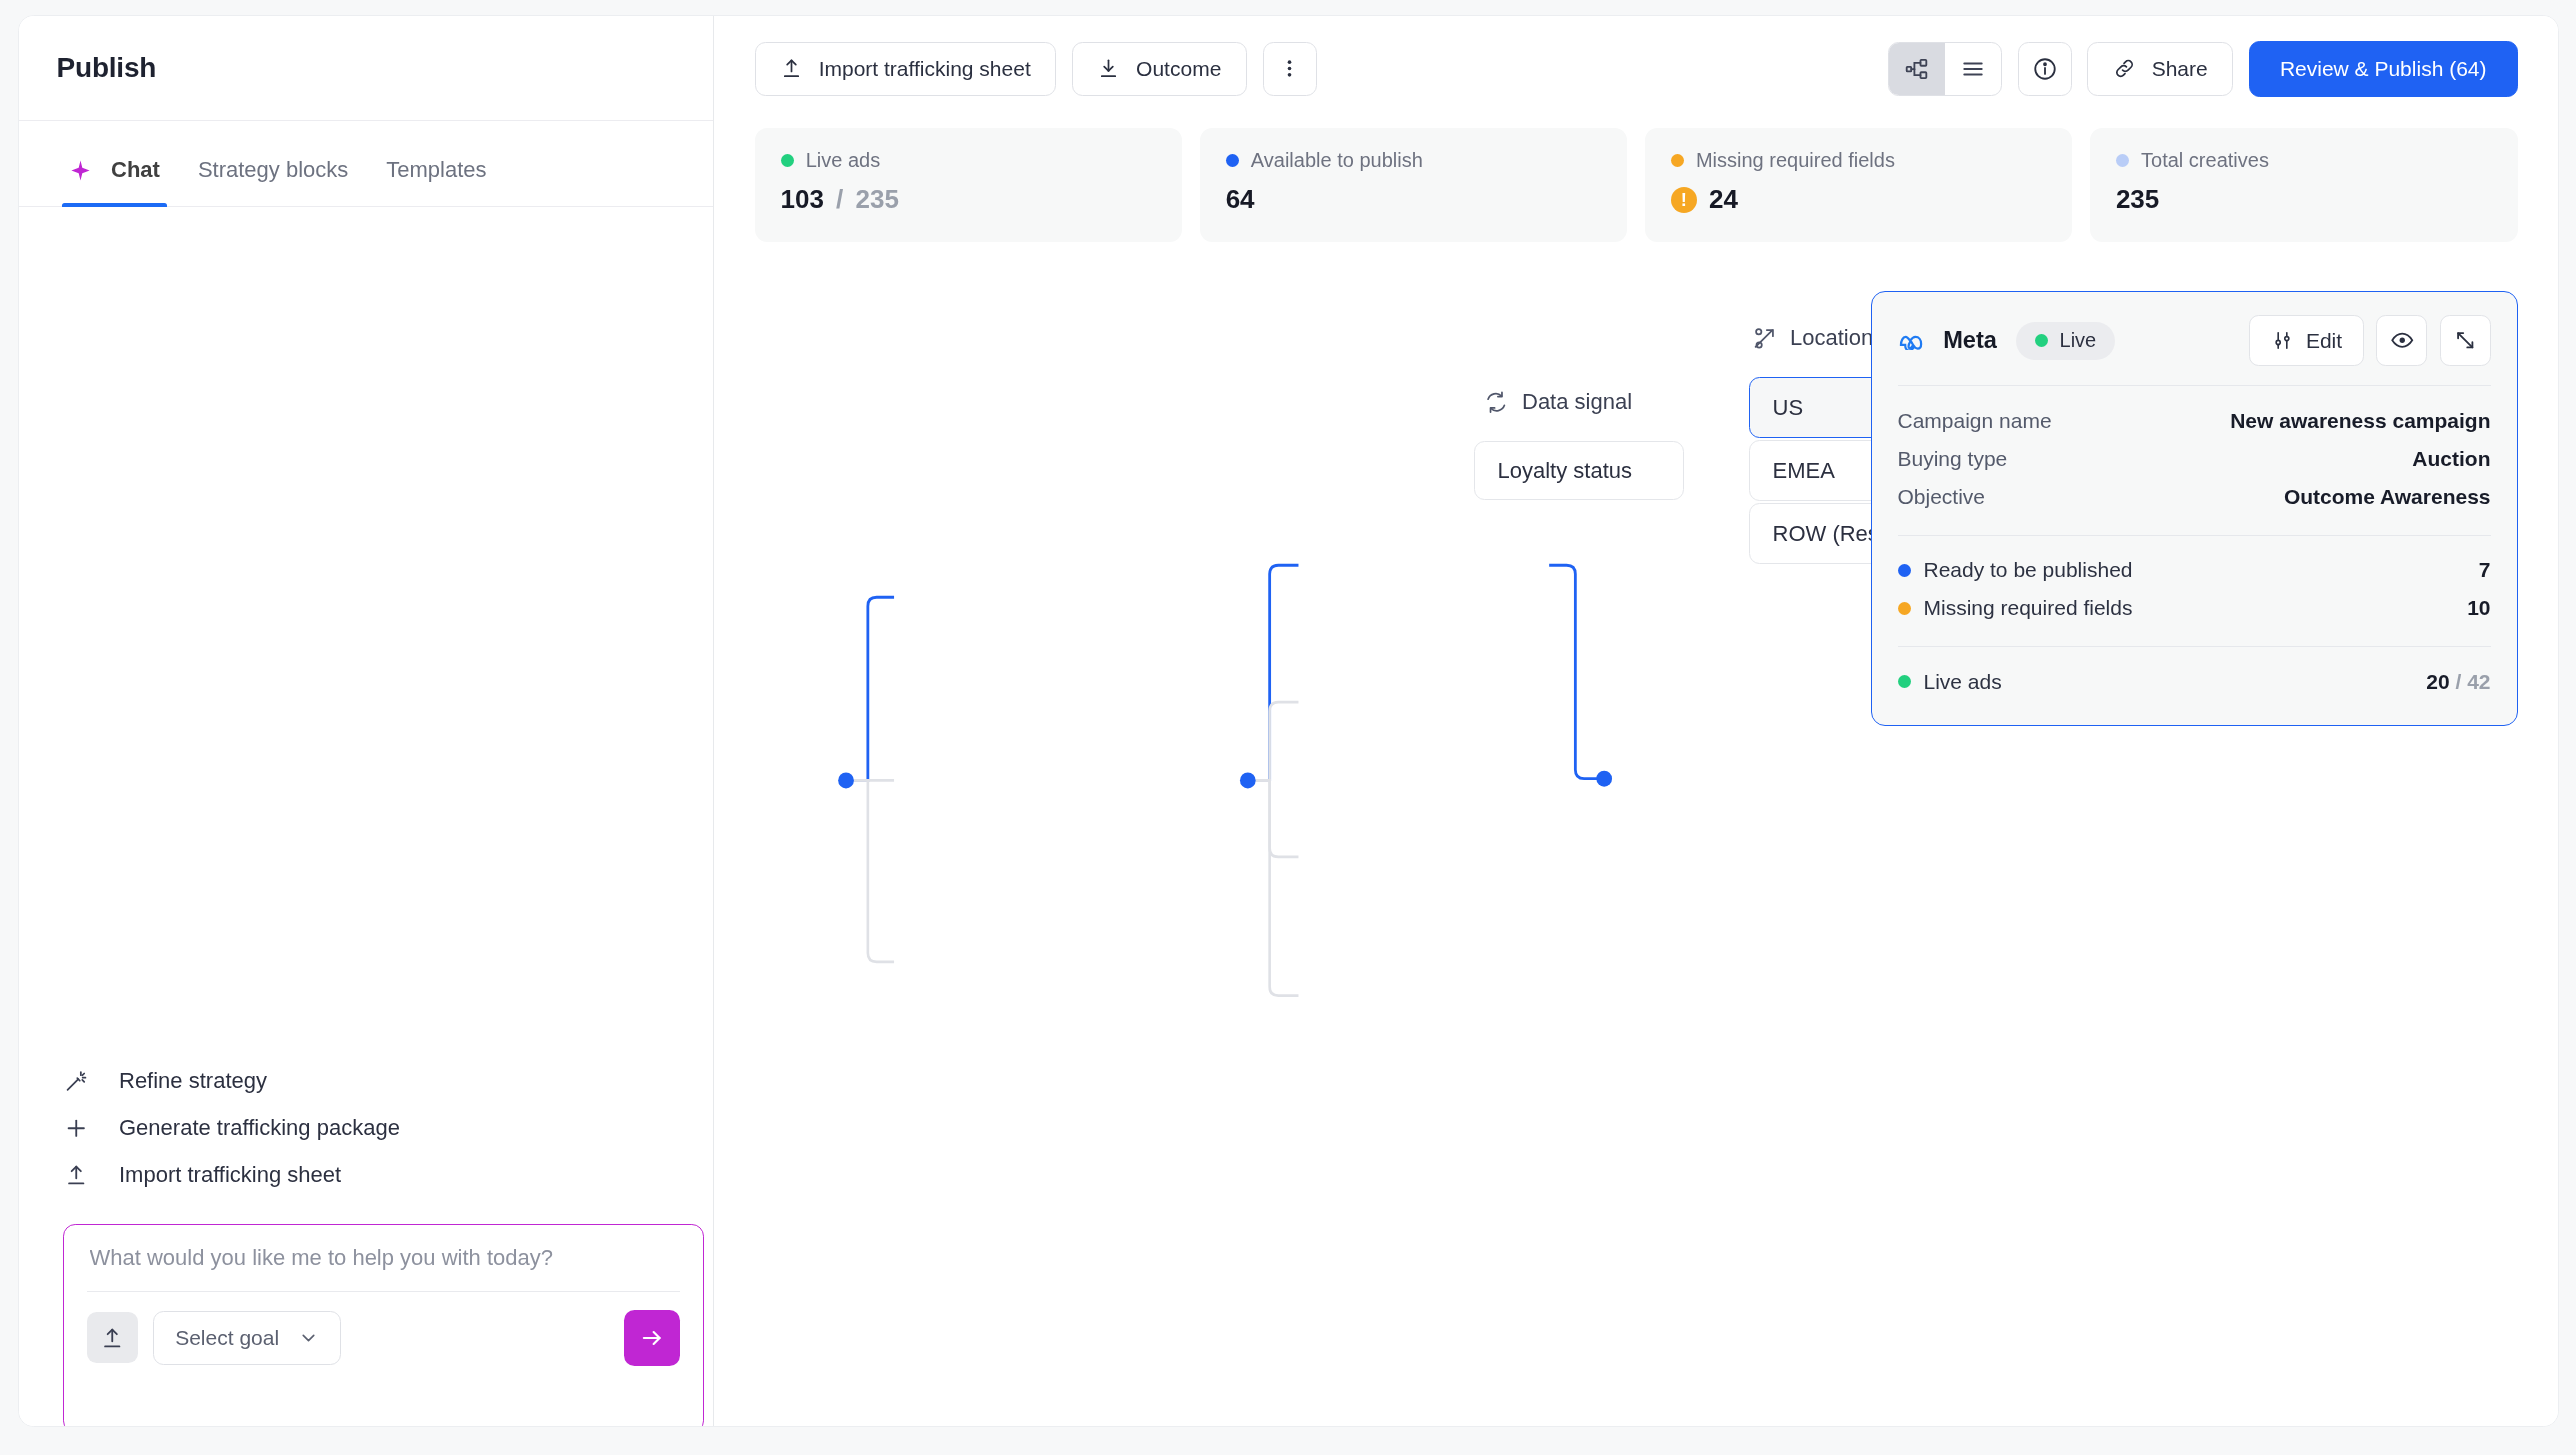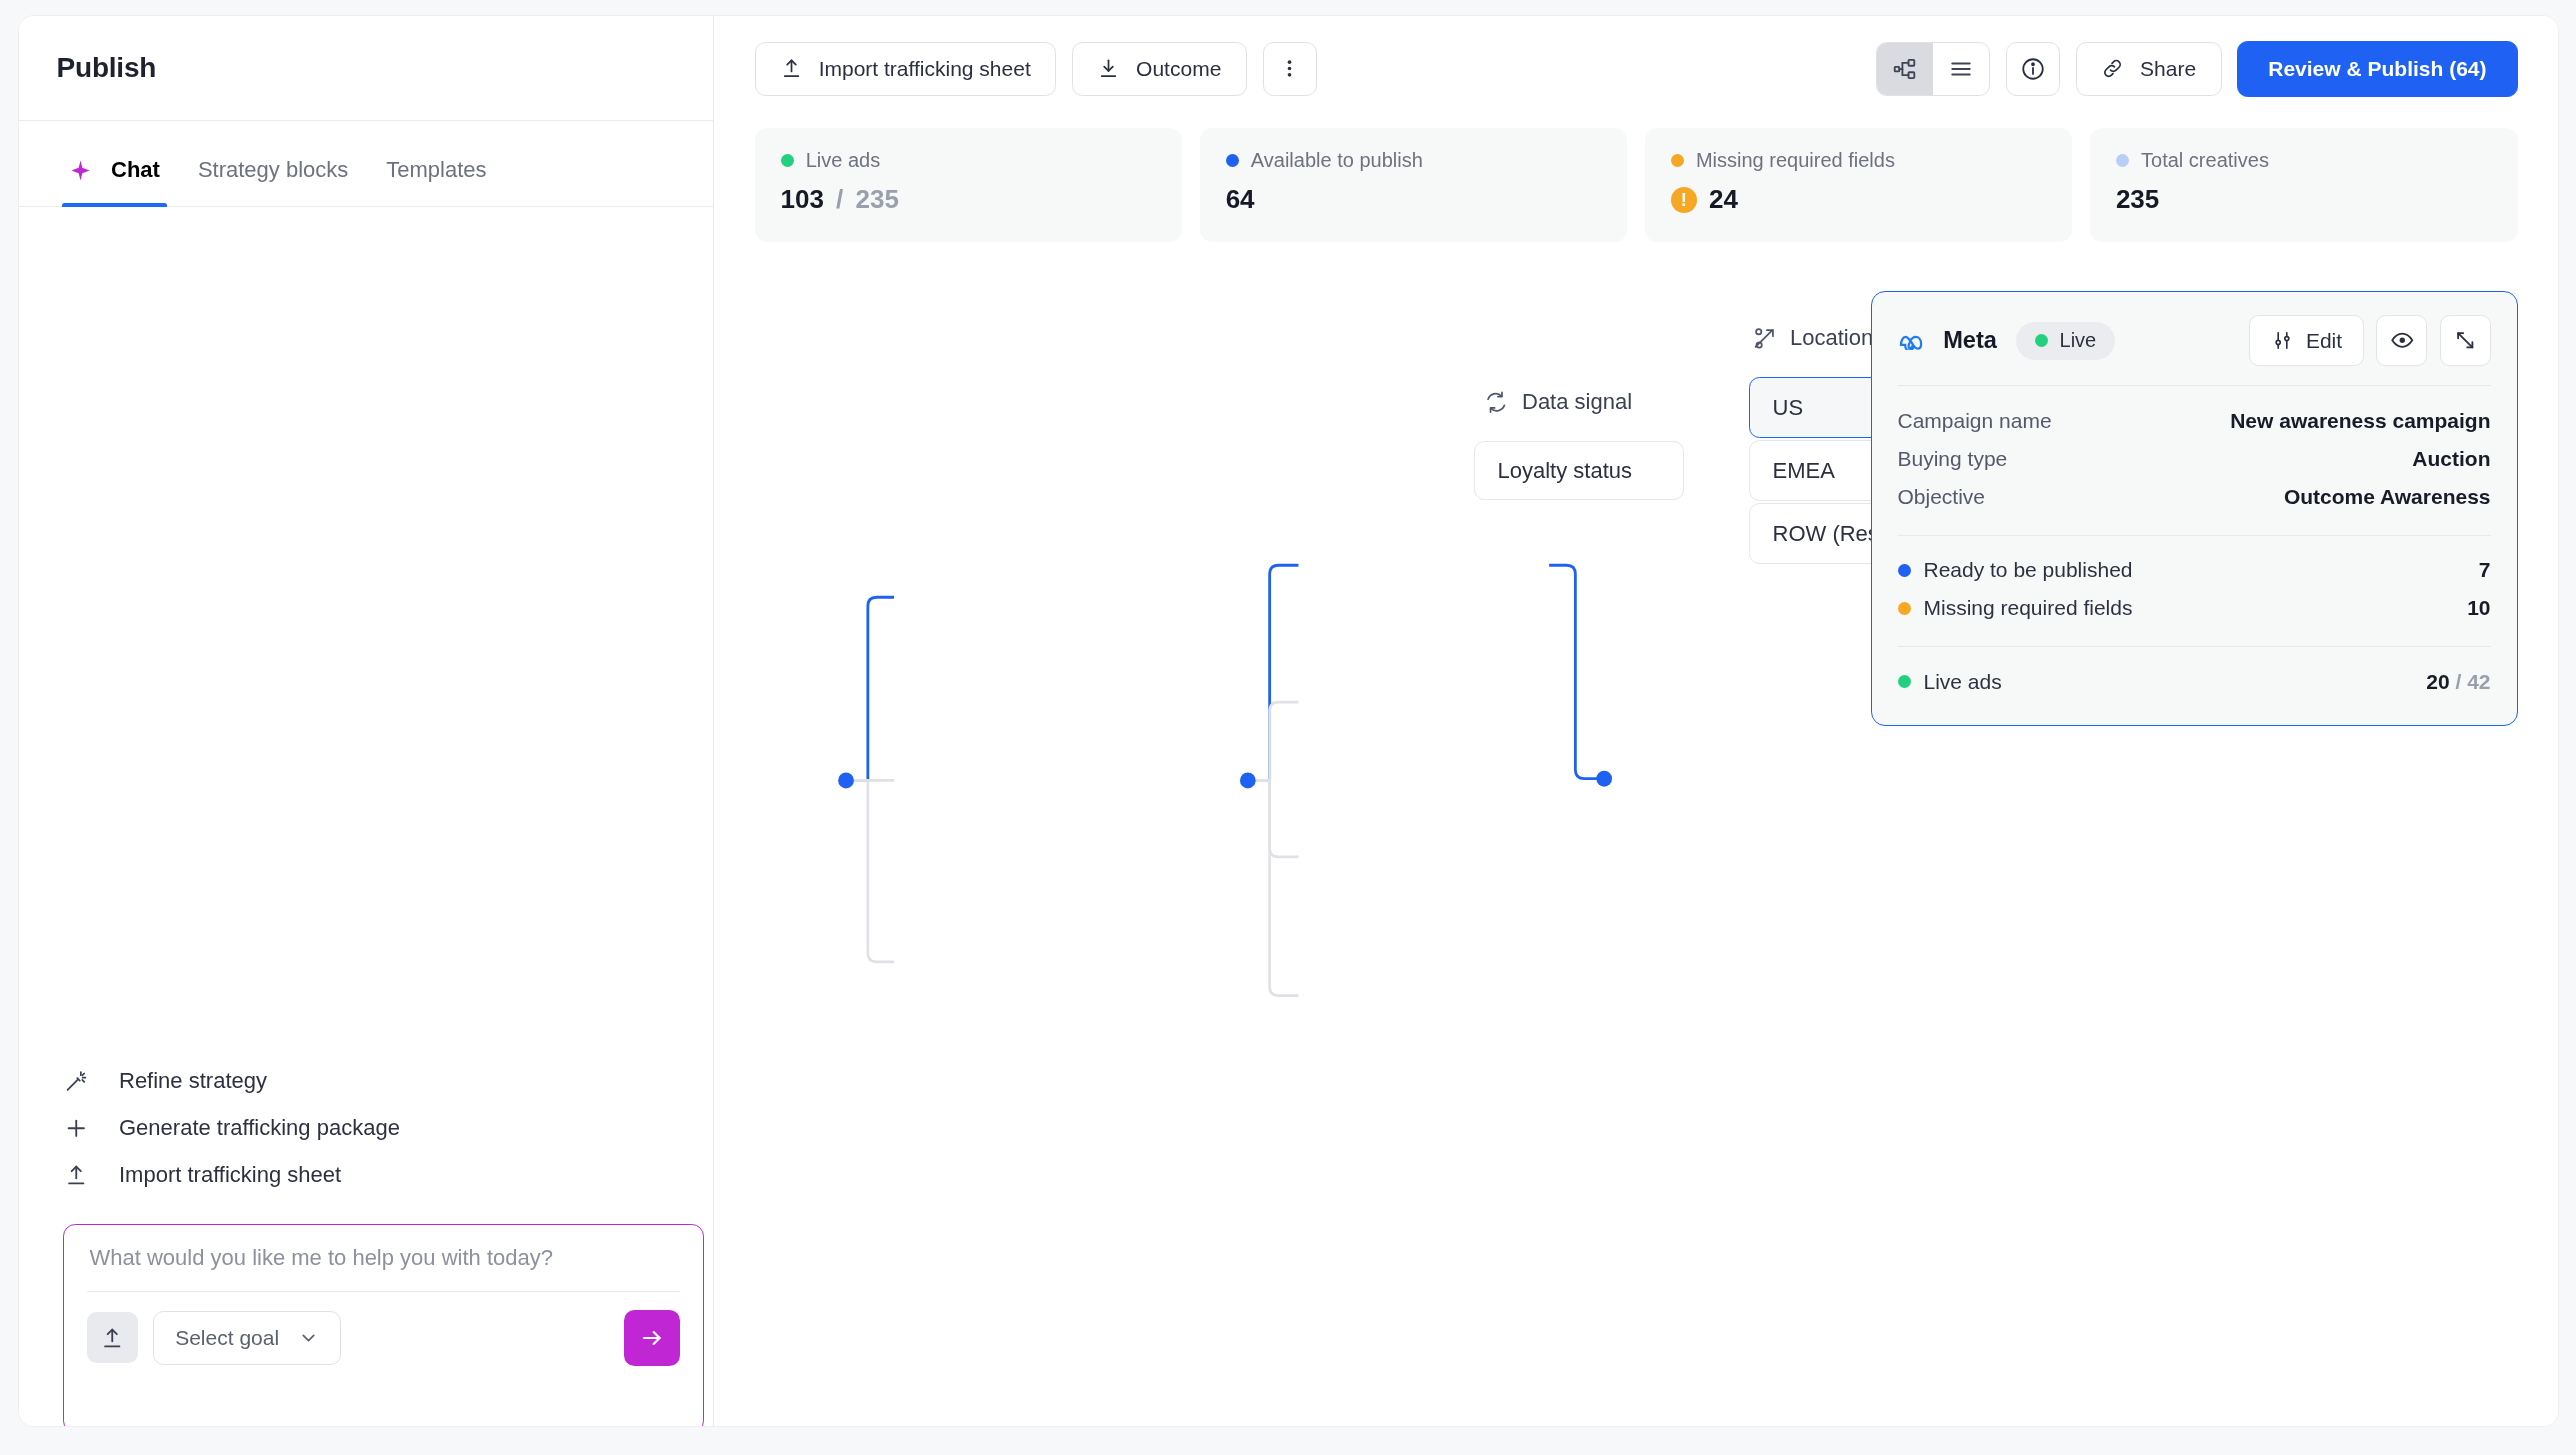--- a/index.html
+++ b/index.html
@@ -49,21 +49,21 @@
     padding: 0 31.5px;
     border-bottom: 0.9px solid #ececf0;
     gap: 0px;
   }
   .tab {
     display: flex; align-items: center; gap: 12.2px;
     padding: 0 19px 23px 19px;
     font-size: 22px; color: #6d7280;
     cursor: pointer; position: relative;
   }
-  .tab.active { color: #000000; font-weight: bold; gap: 19px; }
+  .tab.active { color: #404040; font-weight: bold; gap: 19px; }
   .tab.active::after {
     content: ""; position: absolute;
     left: 12.2px; right: 12.2px; bottom: -0.9px; height: 4.4px;
     background: #1c6bf5; border-radius: 2.6px 2.6px 0 0;
   }
   .spark { width: 23px; height: 23px; display: block; }
 
   .chat-body { position: absolute; left: 0; right: 0; top: 191px; bottom: 0; }
 
   .suggestions {
@@ -129,21 +129,21 @@
     height: 54px; padding: 0 24.5px;
     border: 0.9px solid #dfe1e6; border-radius: 10.5px;
     background: #fff; cursor: pointer;
     font-size: 21px; color: #2b3040;
     font-family: "Liberation Sans", sans-serif;
     white-space: nowrap;
   }
   .btn.icon-only { width: 54px; padding: 0; justify-content: center; }
   .btn.primary {
     background: #1f62f3; border-color: #1f62f3; color: #ffffff;
-    font-weight: bold; height: 56px; padding: 0 30px;
+    font-weight: normal; height: 56px; padding: 0 30px;
   }
   .spacer { flex: 1; }
   .seg {
     display: inline-flex; align-items: center;
     height: 54px; border: 0.9px solid #dfe1e6; border-radius: 10.5px;
     overflow: hidden; background: #fff;
   }
   .seg-item {
     width: 56px; height: 100%;
     display: flex; align-items: center; justify-content: center;

